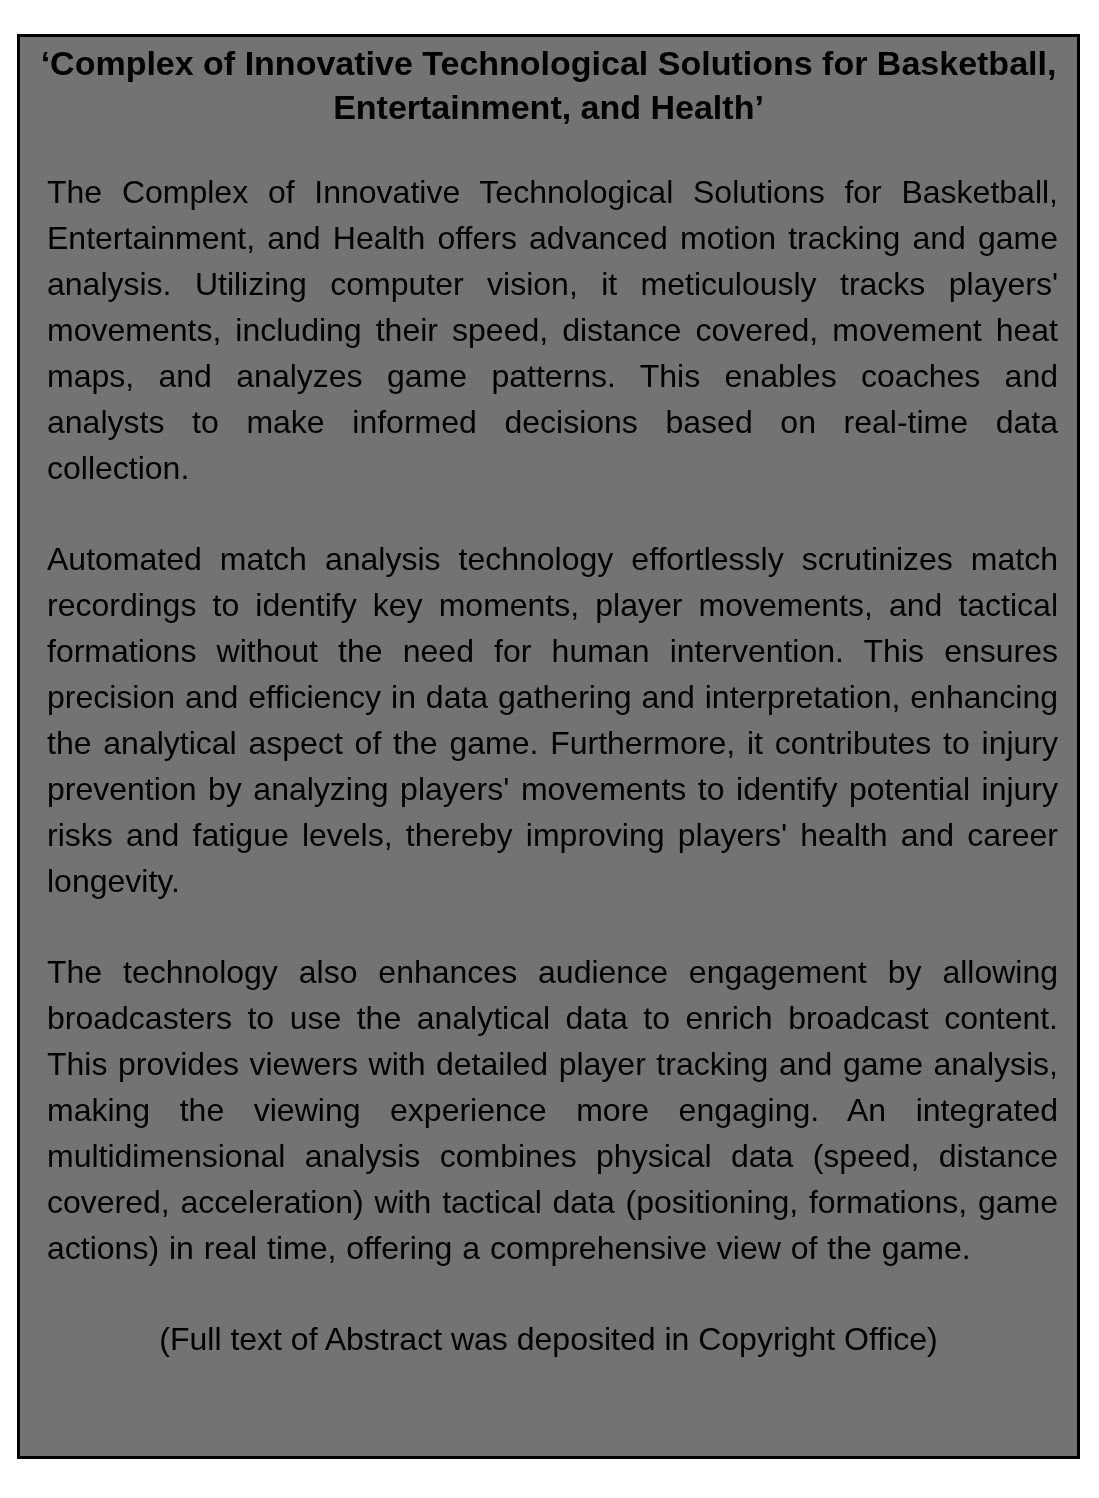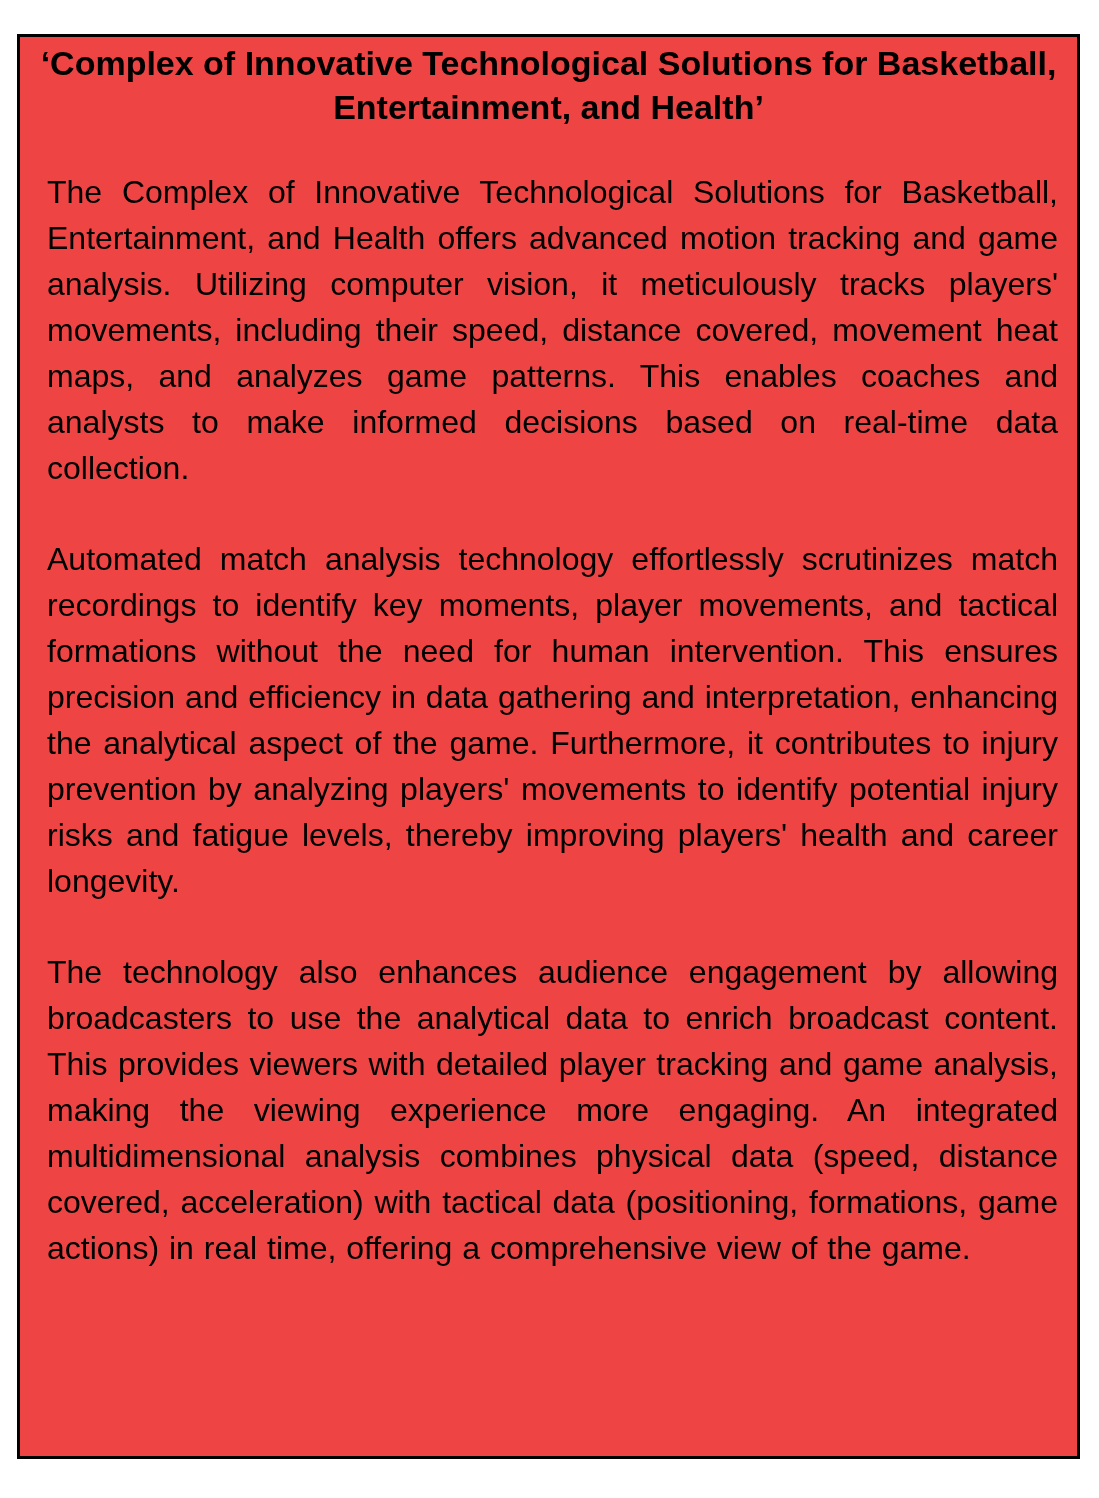--- a/index.html
+++ b/index.html
@@ -17,21 +17,21 @@
   }
   .frame {
     position: absolute;
     left: 17px;
     top: 34px;
     width: 1063px;
     height: 1425px;
     border: 3px solid #000000;
     box-sizing: border-box;
     padding: 4px 19px 0 19px;
-    background: #ef4444;
+    background: #737373;
   }
   .doc-title {
     font-size: 34px;
     font-weight: bold;
     line-height: 44px;
     text-align: center;
     margin: 0 0 40px 0;
     letter-spacing: 0;
   }
   .para {
@@ -53,13 +53,14 @@
 
 <div class="frame">
   <div class="doc-title">‘Complex of Innovative Technological Solutions for Basketball, Entertainment, and Health’</div>
 
   <p class="para">The Complex of Innovative Technological Solutions for Basketball, Entertainment, and Health offers advanced motion tracking and game analysis. Utilizing computer vision, it meticulously tracks players' movements, including their speed, distance covered, movement heat maps, and analyzes game patterns. This enables coaches and analysts to make informed decisions based on real-time data collection.</p>
 
   <p class="para">Automated match analysis technology effortlessly scrutinizes match recordings to identify key moments, player movements, and tactical formations without the need for human intervention. This ensures precision and efficiency in data gathering and interpretation, enhancing the analytical aspect of the game. Furthermore, it contributes to injury prevention by analyzing players' movements to identify potential injury risks and fatigue levels, thereby improving players' health and career longevity.</p>
 
   <p class="para">The technology also enhances audience engagement by allowing broadcasters to use the analytical data to enrich broadcast content. This provides viewers with detailed player tracking and game analysis, making the viewing experience more engaging. An integrated multidimensional analysis combines physical data (speed, distance covered, acceleration) with tactical data (positioning, formations, game actions) in real time, offering a comprehensive view of the game.</p>
 
+  <p class="footer-note">(Full text of Abstract was deposited in Copyright Office)</p>
 </div>
 
 </body></html>

